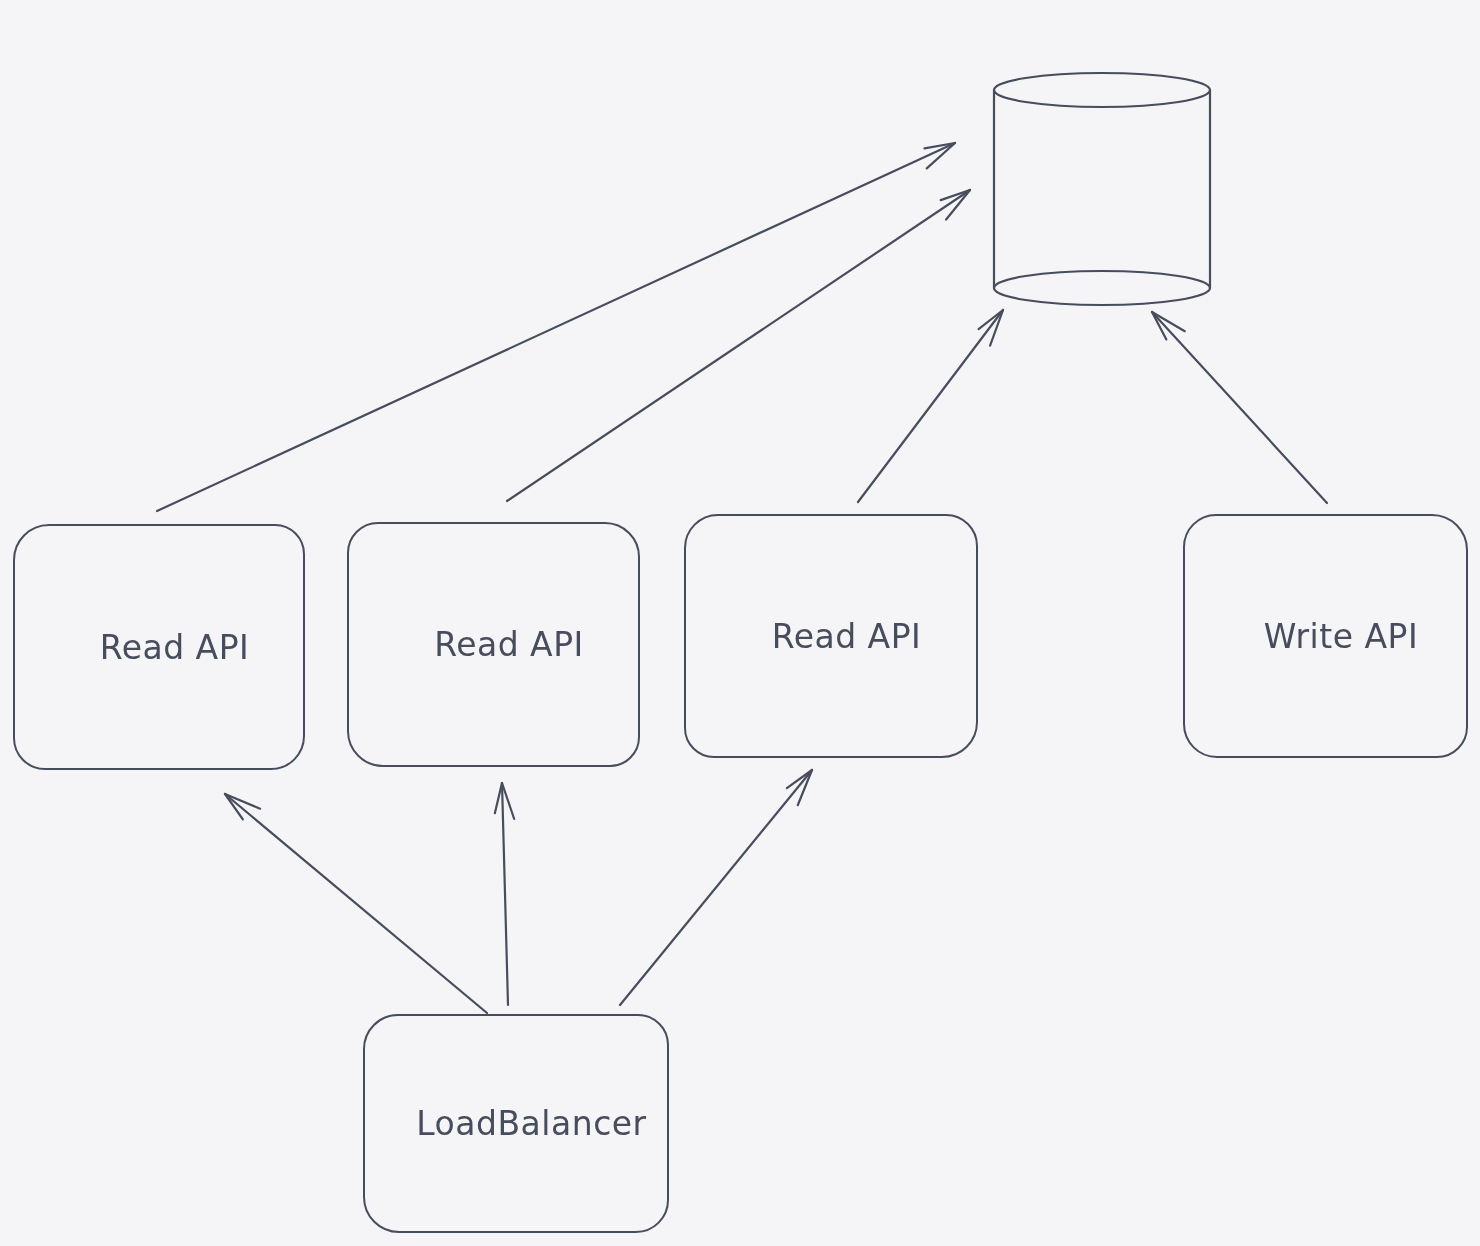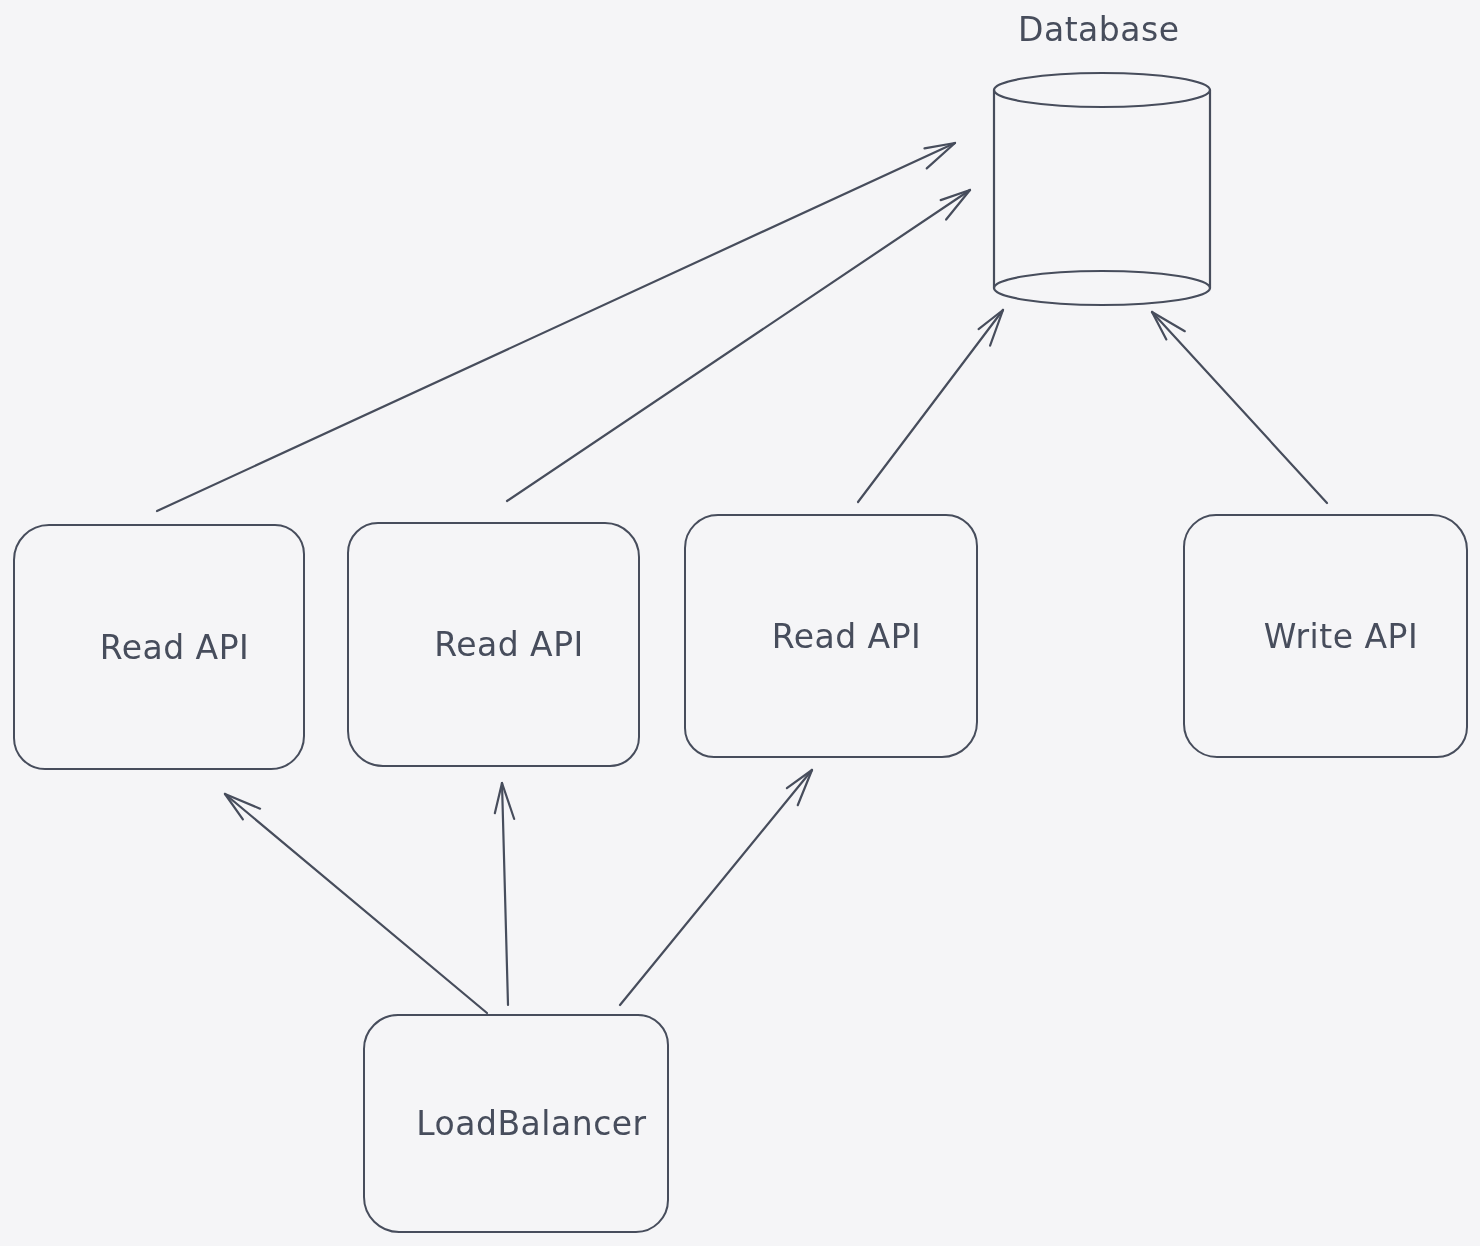--- a/index.html
+++ b/index.html
@@ -102,23 +102,20 @@
         <line x1="502" y1="783" x2="514.2064668921374" y2="818.9861385259818"></line>
         <line x1="502" y1="783" x2="494.84279453077835" y2="813.1624669062619"></line>
       </g>
       <g>
         <line x1="620" y1="1005" x2="812" y2="770"></line>
         <line x1="812" y1="770" x2="797.727557519283" y2="805.2178560624383"></line>
         <line x1="812" y1="770" x2="786.8739787927872" y2="788.157176495664"></line>
       </g>
     </svg>
 
-  <div class="node shape-cylinder" style="left: 994px; top: 73px; width: 216px; height: 232px;">
-    <span class="label">Database</span>
-  </div>
 
   <div class="node shape-box r1" style="left: 13px; top: 524px; width: 292px; height: 246px;">
     <span class="label">Read API</span>
   </div>
 
   <div class="node shape-box r2" style="left: 347px; top: 522px; width: 293px; height: 245px;">
     <span class="label">Read API</span>
   </div>
 
   <div class="node shape-box r3" style="left: 684px; top: 514px; width: 294px; height: 244px;">

